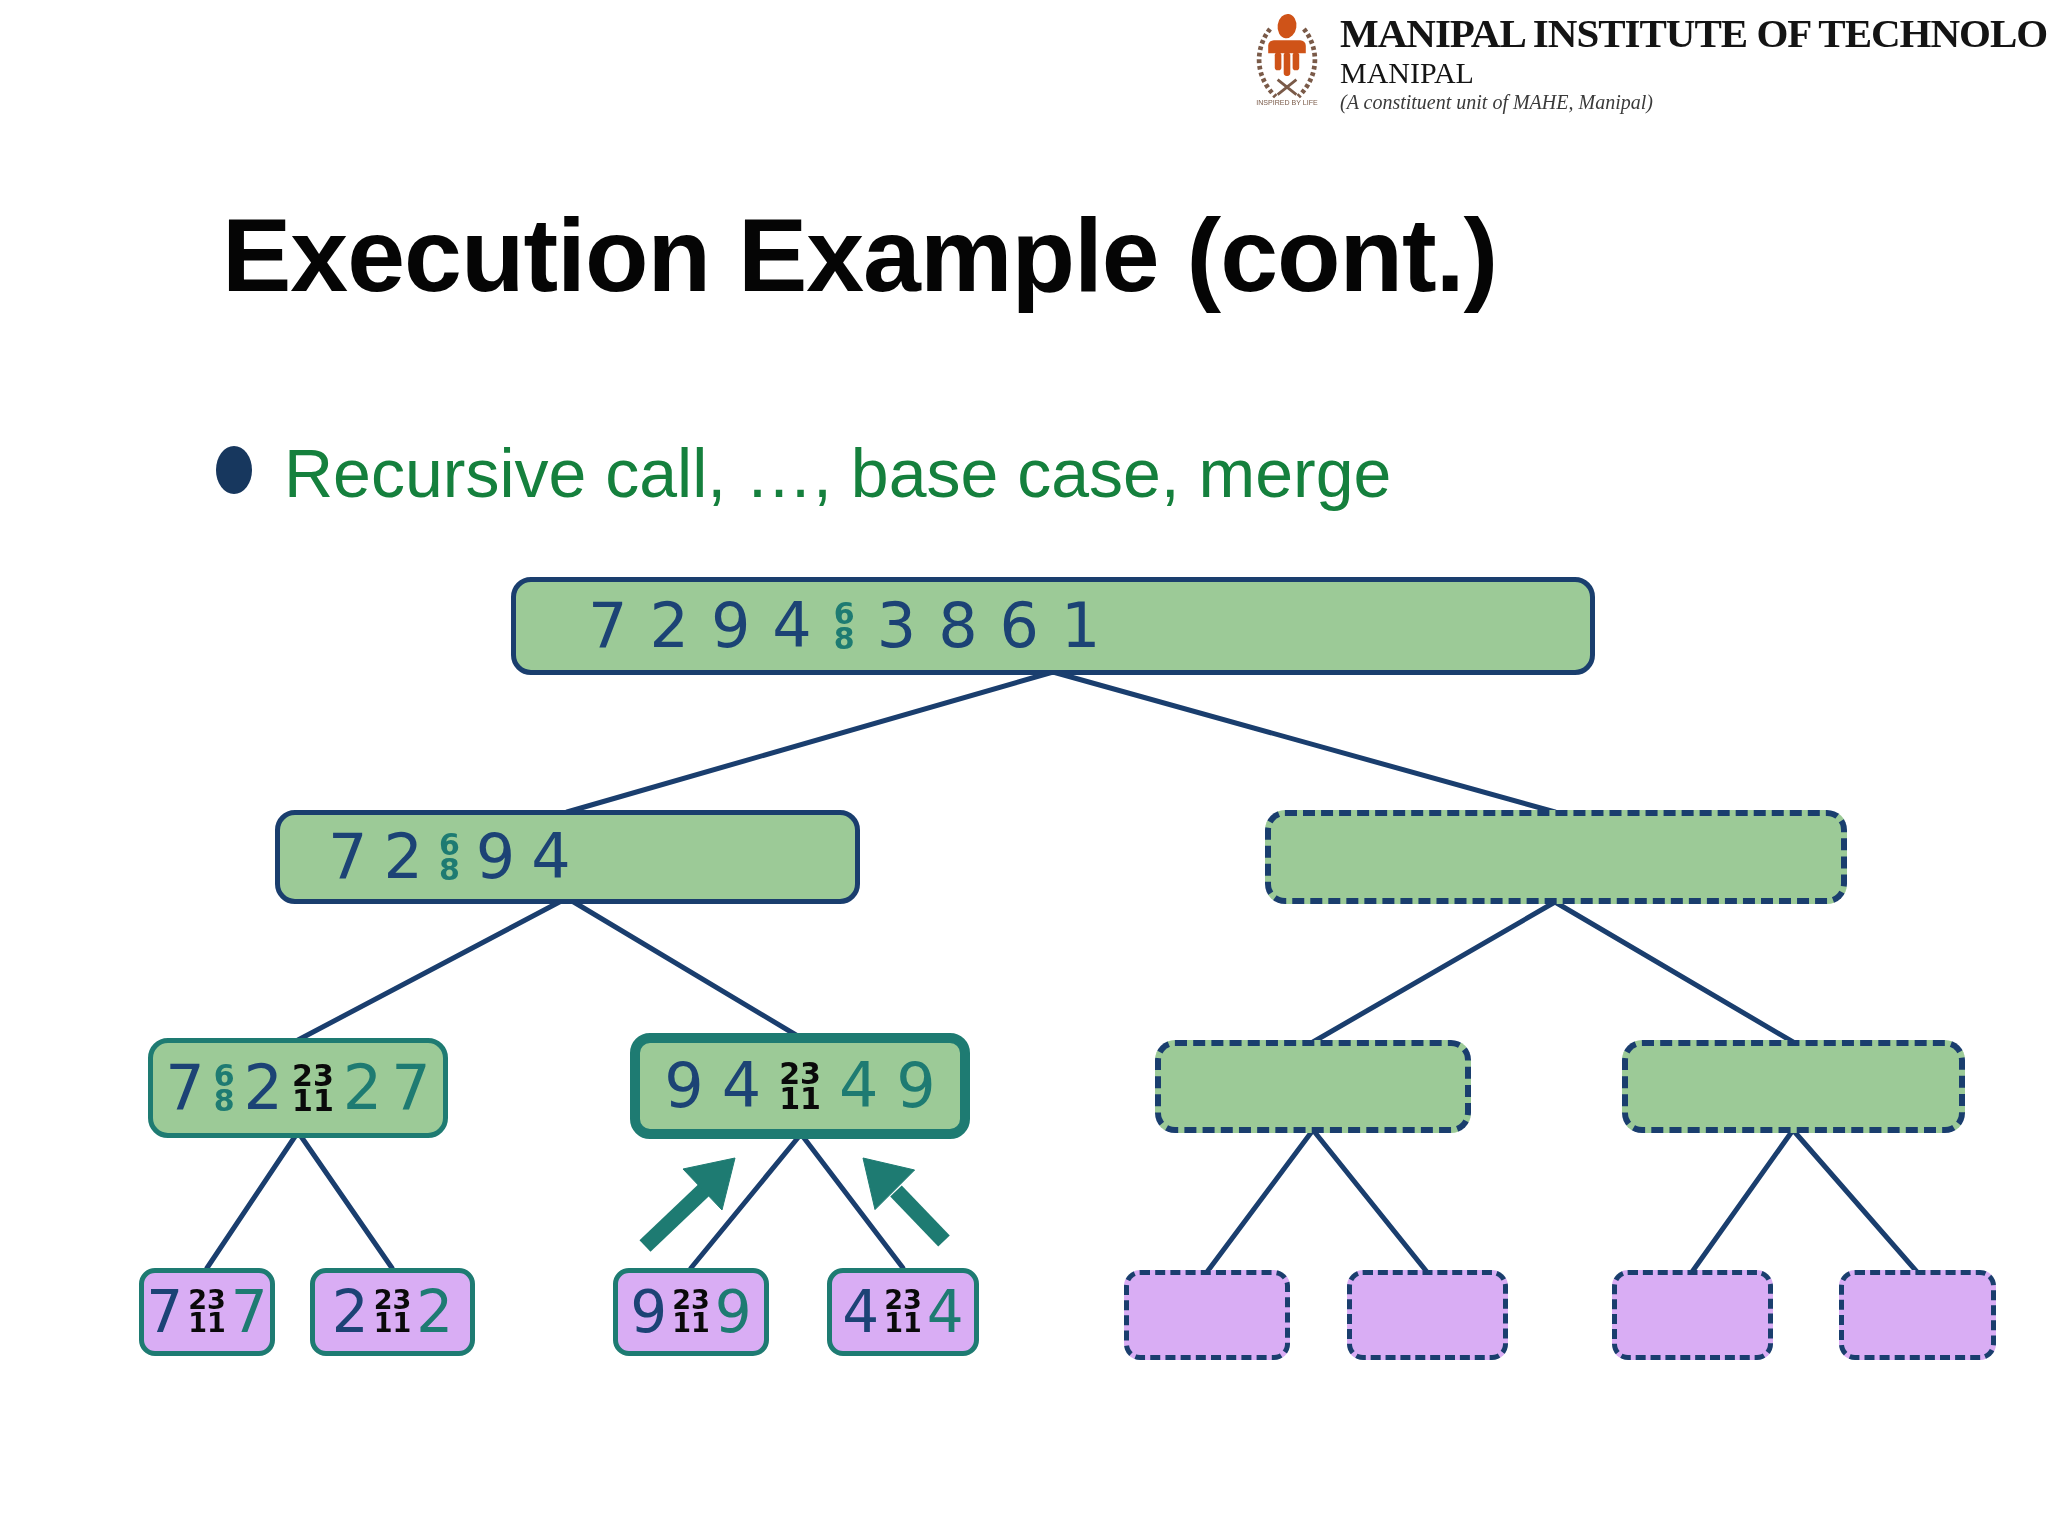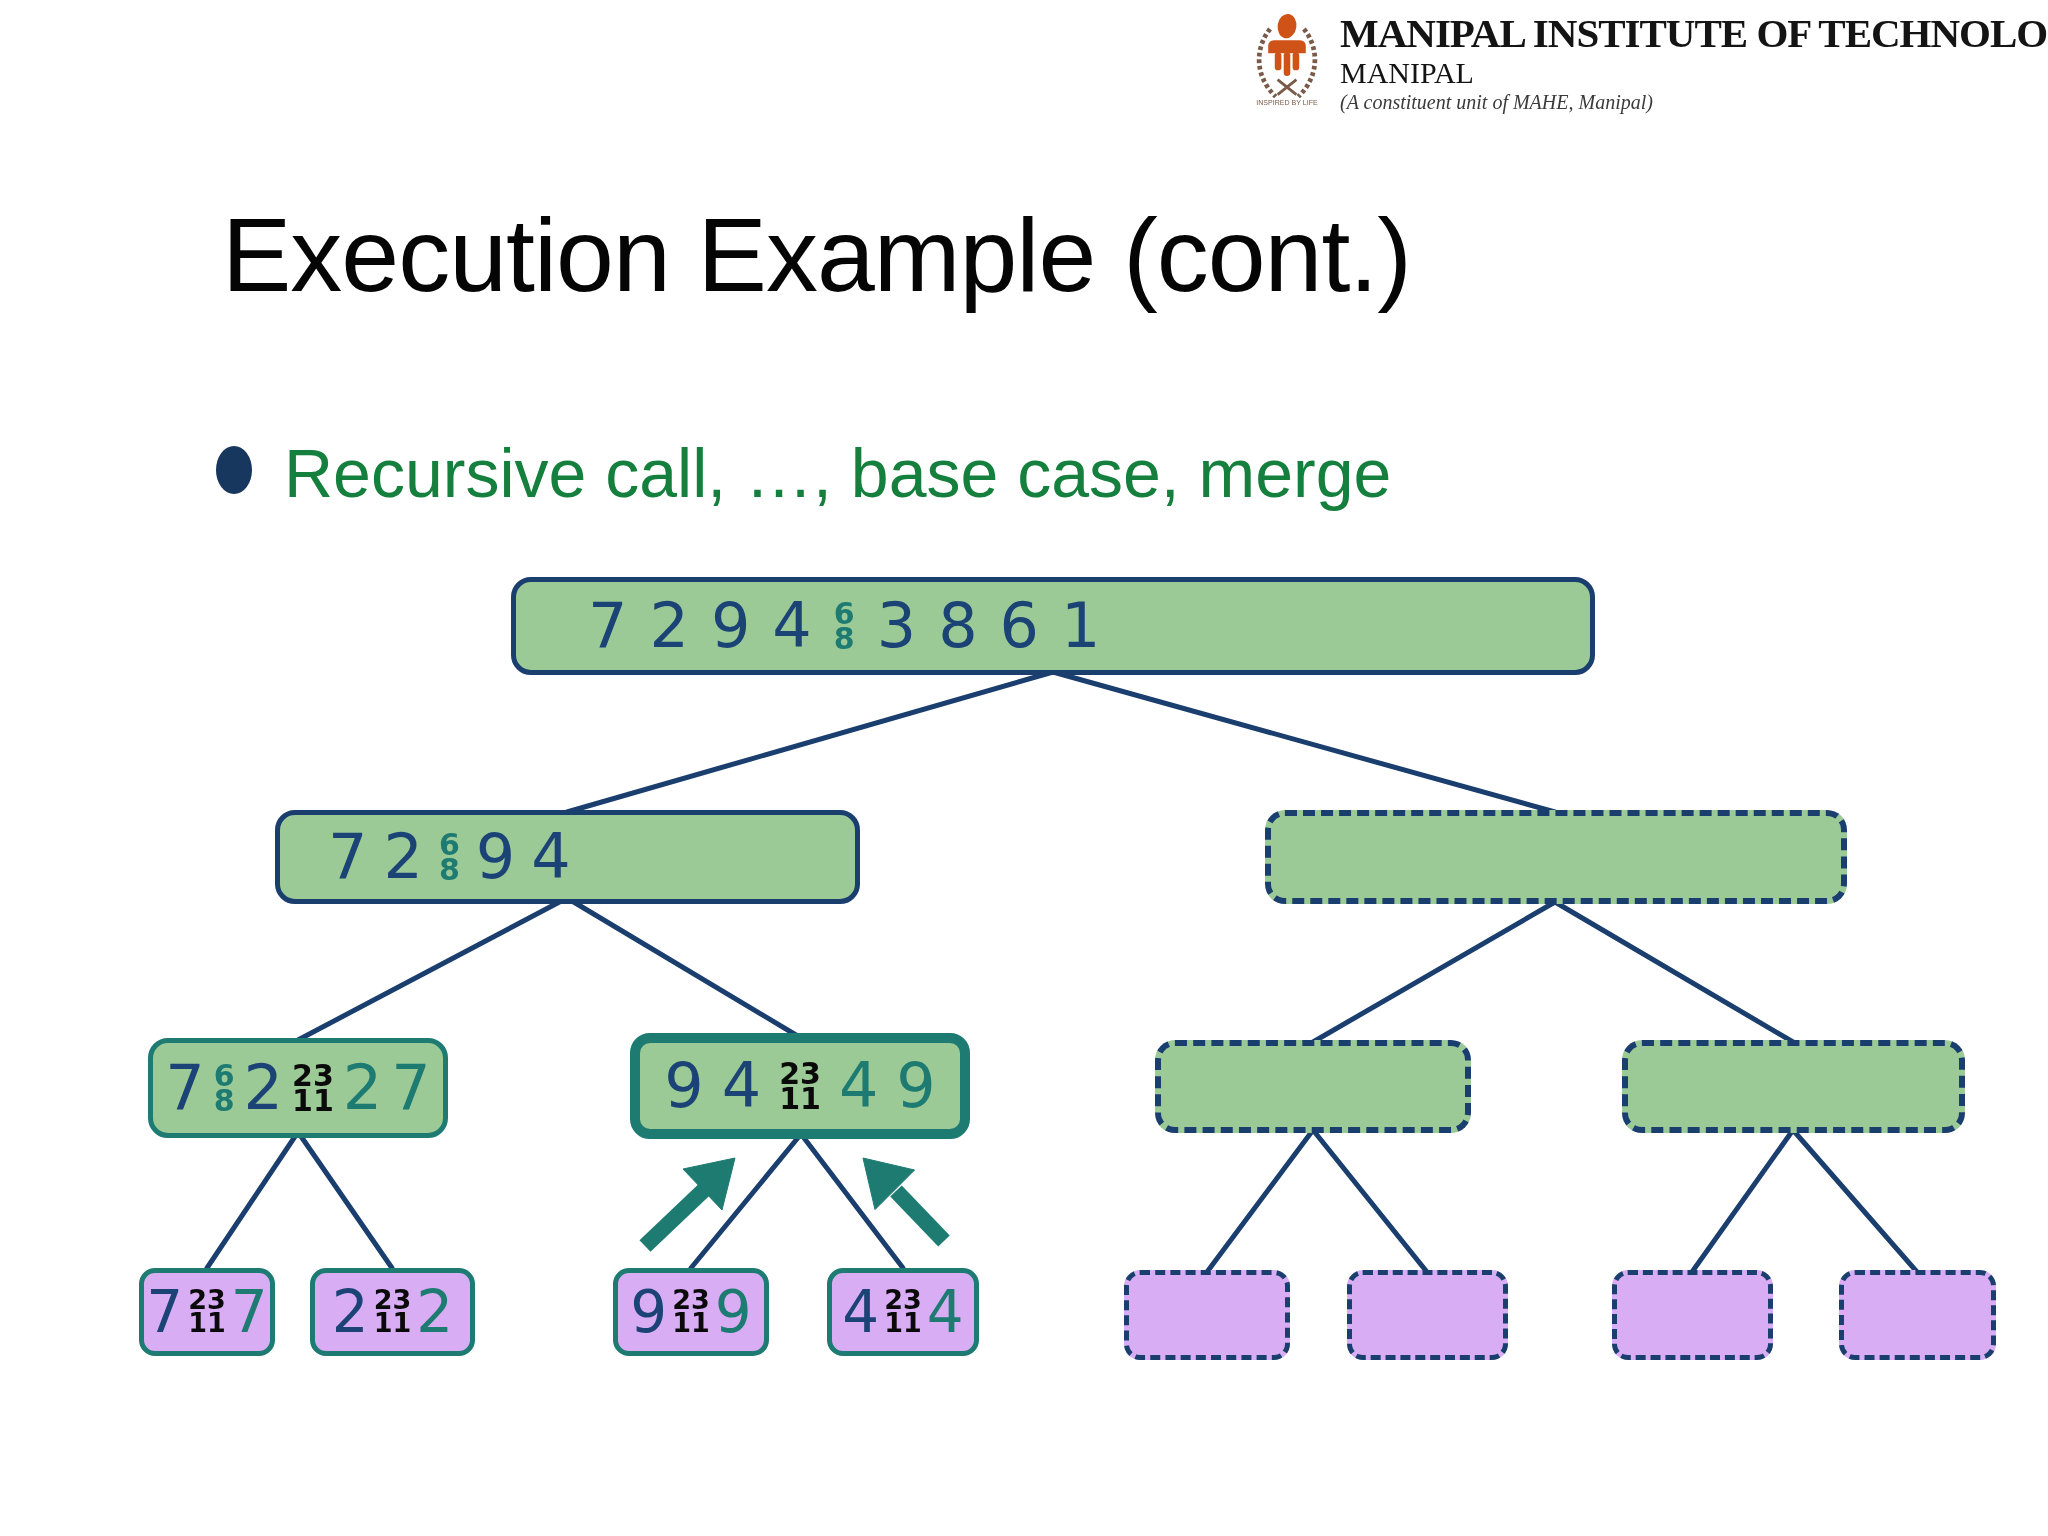--- a/index.html
+++ b/index.html
@@ -8,21 +8,21 @@
 
   
   .logo{position:absolute;left:1248px;top:12px;width:800px;height:100px;display:flex;align-items:flex-start;}
   .crest{width:78px;height:94px;flex:0 0 auto;}
   .logo-text{margin-left:14px;color:#141414;}
   .logo-line1{font-family:"Liberation Serif",serif;font-weight:bold;font-size:41px;line-height:1.05;letter-spacing:-1px;white-space:nowrap;}
   .logo-line2{font-family:"Liberation Serif",serif;font-weight:normal;font-size:30px;line-height:1.05;margin-top:2px;}
   .logo-line3{font-family:"Liberation Serif",serif;font-style:italic;font-size:20px;color:#3a3a3a;margin-top:2px;}
 
   
-  .title{position:absolute;left:222px;top:196px;margin:0;font-size:104px;font-weight:normal;color:#050505;letter-spacing:-1px;white-space:nowrap;}
+  .title{position:absolute;left:222px;top:196px;margin:0;font-size:104px;font-weight:bold;color:#050505;letter-spacing:-1px;white-space:nowrap;}
   .bullet-dot{position:absolute;left:216px;top:446px;width:36px;height:48px;border-radius:50%;background:#17375e;}
   .bullet-text{position:absolute;left:284px;top:434px;font-size:68px;color:#15803d;white-space:nowrap;}
 
   
   .overlay{position:absolute;left:0;top:0;width:2048px;height:1536px;}
 
   
   .box{position:absolute;box-sizing:border-box;display:flex;align-items:center;border-radius:20px;}
   .green{background:#9cca97;}
   .purple{background:#d9adf4;}

